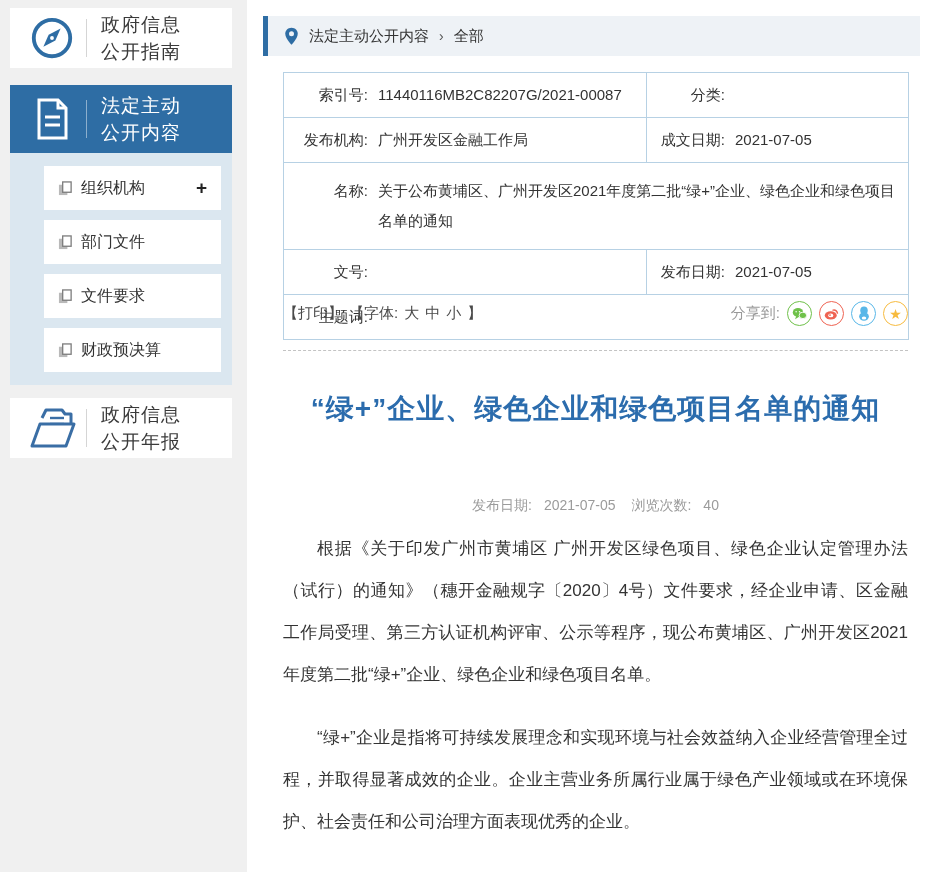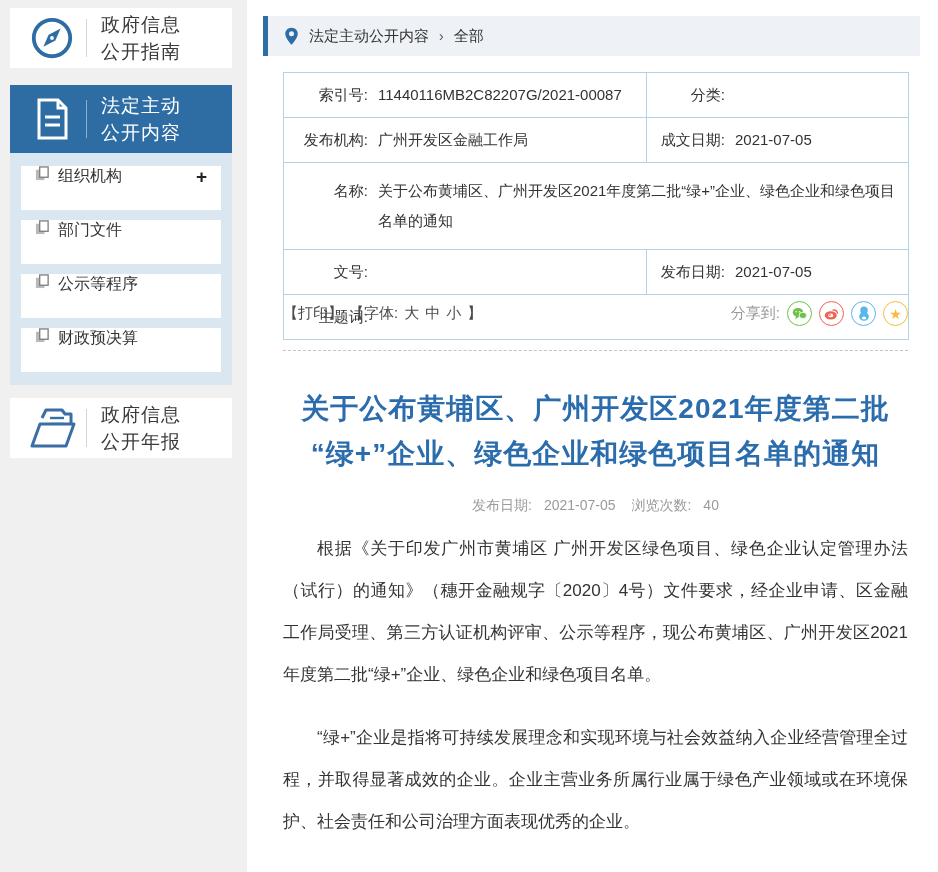--- a/index.html
+++ b/index.html
@@ -26,23 +26,23 @@
   .side-card .icon-box { width: 52px; display: flex; justify-content: center; flex-shrink: 0; }
   .side-card .vdivider { width: 1px; height: 38px; background: #d5d5d5; margin: 0 14px 0 8px; }
   .side-card .card-label { font-size: 19px; line-height: 27px; color: #3a3a3a; letter-spacing: 1px; }
   .side-card.active { background: #2e6da4; margin-top: 17px; height: 68px; }
   .side-card.active .vdivider { background: rgba(255,255,255,.45); }
   .side-card.active .card-label { color: #ffffff; }
   .submenu {
     background: #dbe7f0; margin-top: 0; padding: 13px 11px 13px 11px;
   }
   .submenu-item {
-    display: flex; 
+    display: flex; align-items: center;
     background: #ffffff; height: 44px; padding: 0 14px;
-    margin-bottom: 10px; cursor: pointer; font-size: 16px; color: #333;
+    margin-bottom: 10px; cursor: pointer; font-size: 16px; color: #333; margin-left: 23px;
   }
   .submenu-item:last-child { margin-bottom: 0; }
   .submenu-item .mini-icon { margin-right: 8px; display: flex; }
   .submenu-item .plus { margin-left: auto; font-size: 19px; color: #222; font-weight: bold; cursor: pointer; }
   .side-card.annual { margin-top: 13px; }
   
   .breadcrumb {
     position: absolute; left: 263px; top: 16px; width: 657px; height: 40px;
     background: #eef2f6; border-left: 5px solid #2e6da4;
     display: flex; align-items: center; padding-left: 16px;
@@ -162,21 +162,21 @@
       </span>
       <span>部门文件</span>
     </div>
     <div class="submenu-item">
       <span class="mini-icon">
         <svg width="15" height="15" viewBox="0 0 16 16">
           <rect x="1" y="4" width="9" height="11" fill="#b9b9b9"></rect>
           <rect x="5" y="1" width="9" height="11" fill="#ffffff" stroke="#7d7d7d" stroke-width="1.4"></rect>
         </svg>
       </span>
-      <span>公示等程序</span>
+      <span>文件要求</span>
     </div>
     <div class="submenu-item">
       <span class="mini-icon">
         <svg width="15" height="15" viewBox="0 0 16 16">
           <rect x="1" y="4" width="9" height="11" fill="#b9b9b9"></rect>
           <rect x="5" y="1" width="9" height="11" fill="#ffffff" stroke="#7d7d7d" stroke-width="1.4"></rect>
         </svg>
       </span>
       <span>财政预决算</span>
     </div>
@@ -311,21 +311,20 @@
     </span>
     <span class="share-circle qzone">
         <span>★</span>
       </span>
   </div>
 </div>
 
 <div class="dashed"></div>
 
 <h1 class="article-title">
-  <div>关于公布黄埔区、广州开发区2021年度第二批</div>
   <div>“绿+”企业、绿色企业和绿色项目名单的通知</div>
 </h1>
 
 <div class="article-meta">
   <span>发布日期:</span><span>2021-07-05</span>
   <span>浏览次数:</span><span>40</span>
 </div>
 
 <div class="article-body">
   <p>根据《关于印发广州市黄埔区 广州开发区绿色项目、绿色企业认定管理办法（试行）的通知》（穗开金融规字〔2020〕4号）文件要求，经企业申请、区金融工作局受理、第三方认证机构评审、公示等程序，现公布黄埔区、广州开发区2021年度第二批“绿+”企业、绿色企业和绿色项目名单。</p>

